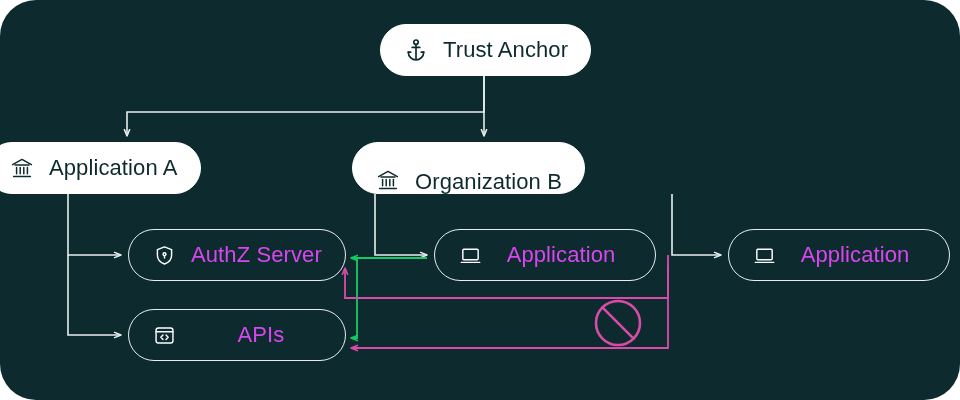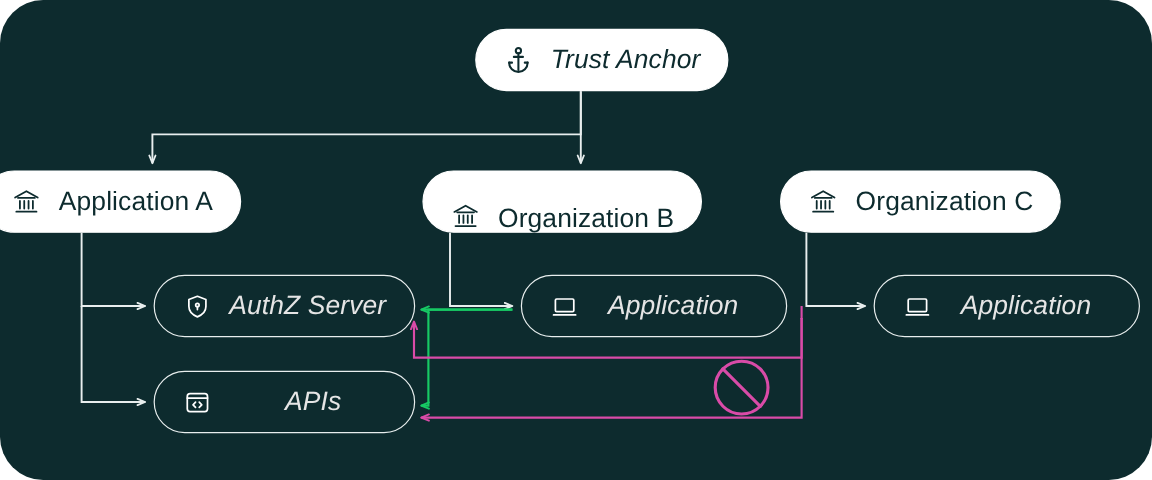--- a/index.html
+++ b/index.html
@@ -40,41 +40,40 @@
     white-space: nowrap;
     z-index: 5;
   }
   .node.solid {
     background: #ffffff;
     color: #0D2B2E;
     border: 1px solid #ffffff;
   }
   .node.outline {
     background: transparent;
-    color: #e5e5e5;
+    color: #d946ef;
     border: 1.6px solid #e8eeee;
-    font-style: italic;
   }
   .node .label {
     font-size: 22px;
     letter-spacing: 0.1px;
     line-height: 1;
   }
   .node .ico {
     flex: 0 0 auto;
     width: 26px;
     height: 26px;
     display: flex;
     align-items: center;
     justify-content: center;
   }
   .node .ico svg { display: block; }
 
   
-  #n-trust-anchor { left: 396px; top: 24px; font-style: italic; }
+  #n-trust-anchor { left: 380px; top: 24px; }
   #n-org-a { left: -14px; top: 142px; }
   #n-org-b { left: 352px; top: 142px; align-items: flex-end; }
   #n-org-c { left: 650px; top: 142px; }
   #n-authz  { left: 128px; top: 229px; width: 218px; }
   #n-apis   { left: 128px; top: 309px; width: 218px; gap: 30px; }
   #n-app-b  { left: 434px; top: 229px; width: 222px; }
   #n-app-c  { left: 728px; top: 229px; width: 222px; }
   #n-authz .label, #n-apis .label, #n-app-b .label, #n-app-c .label {
     flex: 1;
     text-align: center;
@@ -166,31 +165,20 @@
       <svg viewBox="0 0 24 24" width="24" height="24" fill="none" stroke="#0D2B2E" stroke-width="1.5" stroke-linecap="round" stroke-linejoin="round">
         <path d="M2.6 8.6 L12 3.4 L21.4 8.6"></path>
         <path d="M5 8.9 h14"></path>
         <path d="M6.6 11.4 v6.4 M10.2 11.4 v6.4 M13.8 11.4 v6.4 M17.4 11.4 v6.4"></path>
         <path d="M3.6 20.4 h16.8"></path>
       </svg>
     </span>
     <span class="label">Organization B</span>
   </div>
 
-  <div class="node solid" id="n-org-c">
-    <span class="ico">
-      <svg viewBox="0 0 24 24" width="24" height="24" fill="none" stroke="#0D2B2E" stroke-width="1.5" stroke-linecap="round" stroke-linejoin="round">
-        <path d="M2.6 8.6 L12 3.4 L21.4 8.6"></path>
-        <path d="M5 8.9 h14"></path>
-        <path d="M6.6 11.4 v6.4 M10.2 11.4 v6.4 M13.8 11.4 v6.4 M17.4 11.4 v6.4"></path>
-        <path d="M3.6 20.4 h16.8"></path>
-      </svg>
-    </span>
-    <span class="label">Organization C</span>
-  </div>
 
   <div class="node outline" id="n-authz">
     <span class="ico">
       <svg viewBox="0 0 24 24" width="23" height="23" fill="none" stroke="#ffffff" stroke-width="1.5" stroke-linecap="round" stroke-linejoin="round">
         <path d="M12 3 L19.4 5.8 V12 c0 4.4-3.2 7.3-7.4 8.9 C7.8 19.3 4.6 16.4 4.6 12 V5.8 Z"></path>
         <circle cx="12" cy="10.6" r="1.5"></circle>
         <path d="M12 12.1 v2.5"></path>
       </svg>
     </span>
     <span class="label">AuthZ Server</span>

